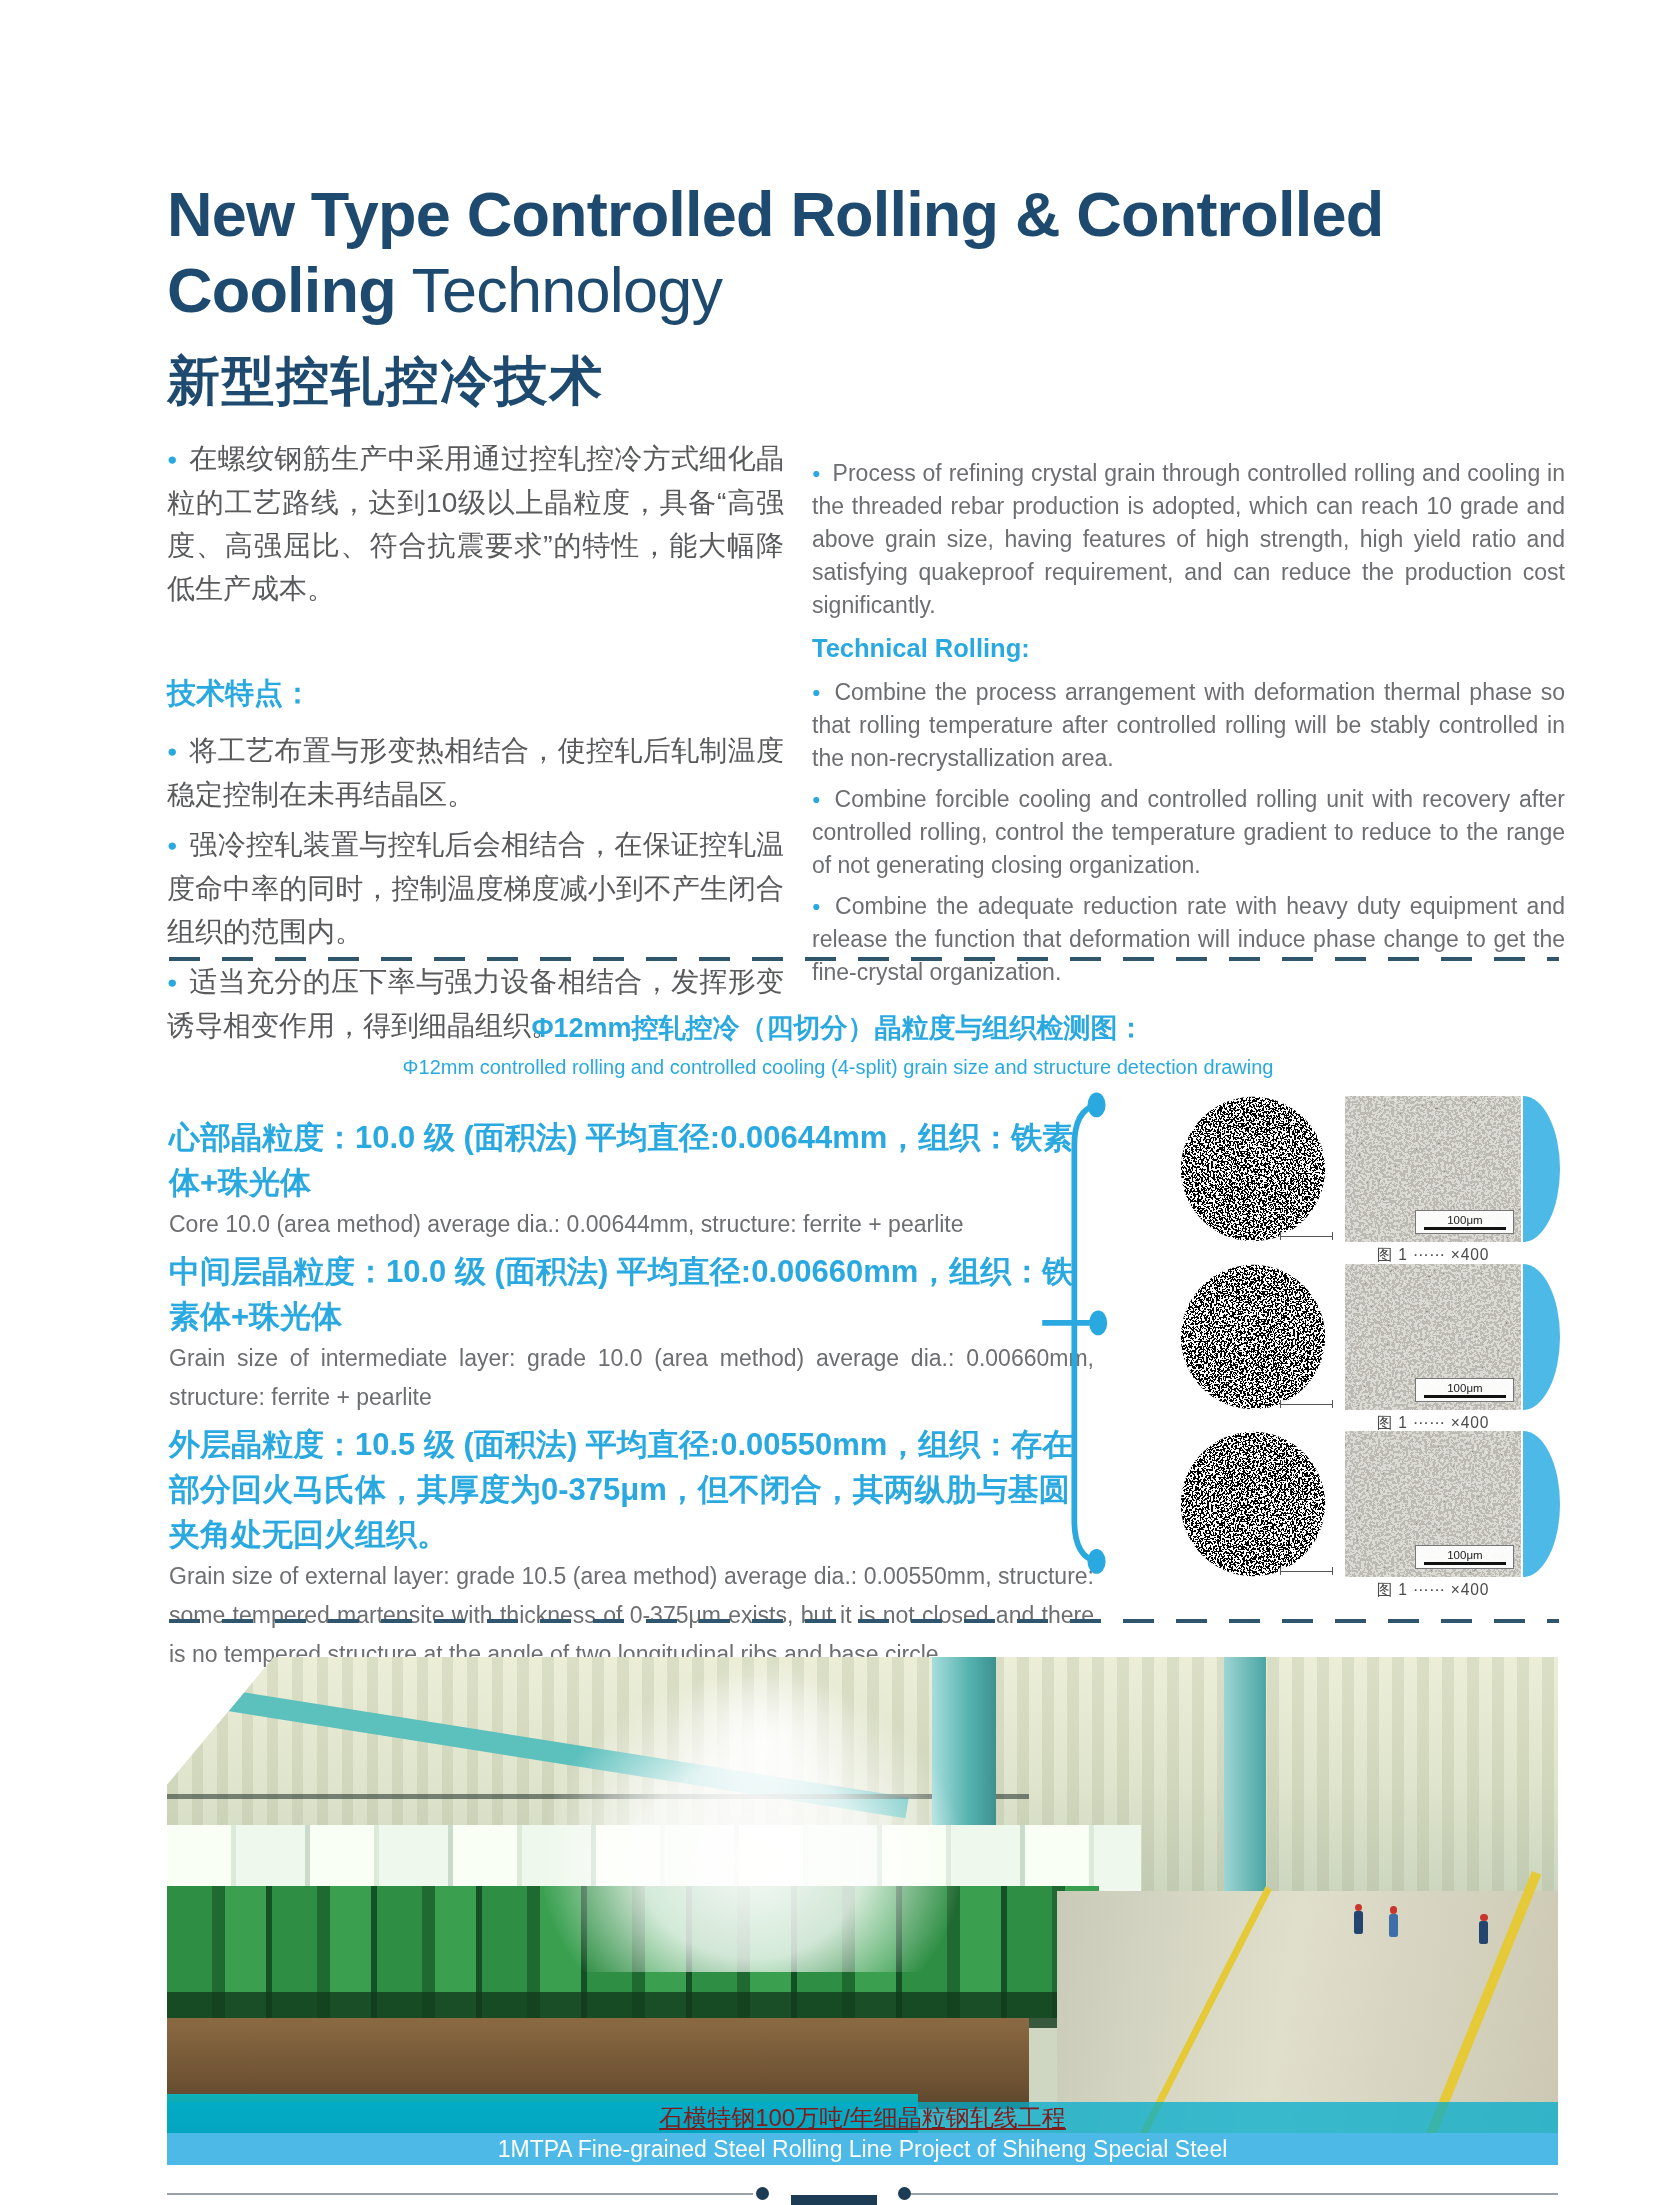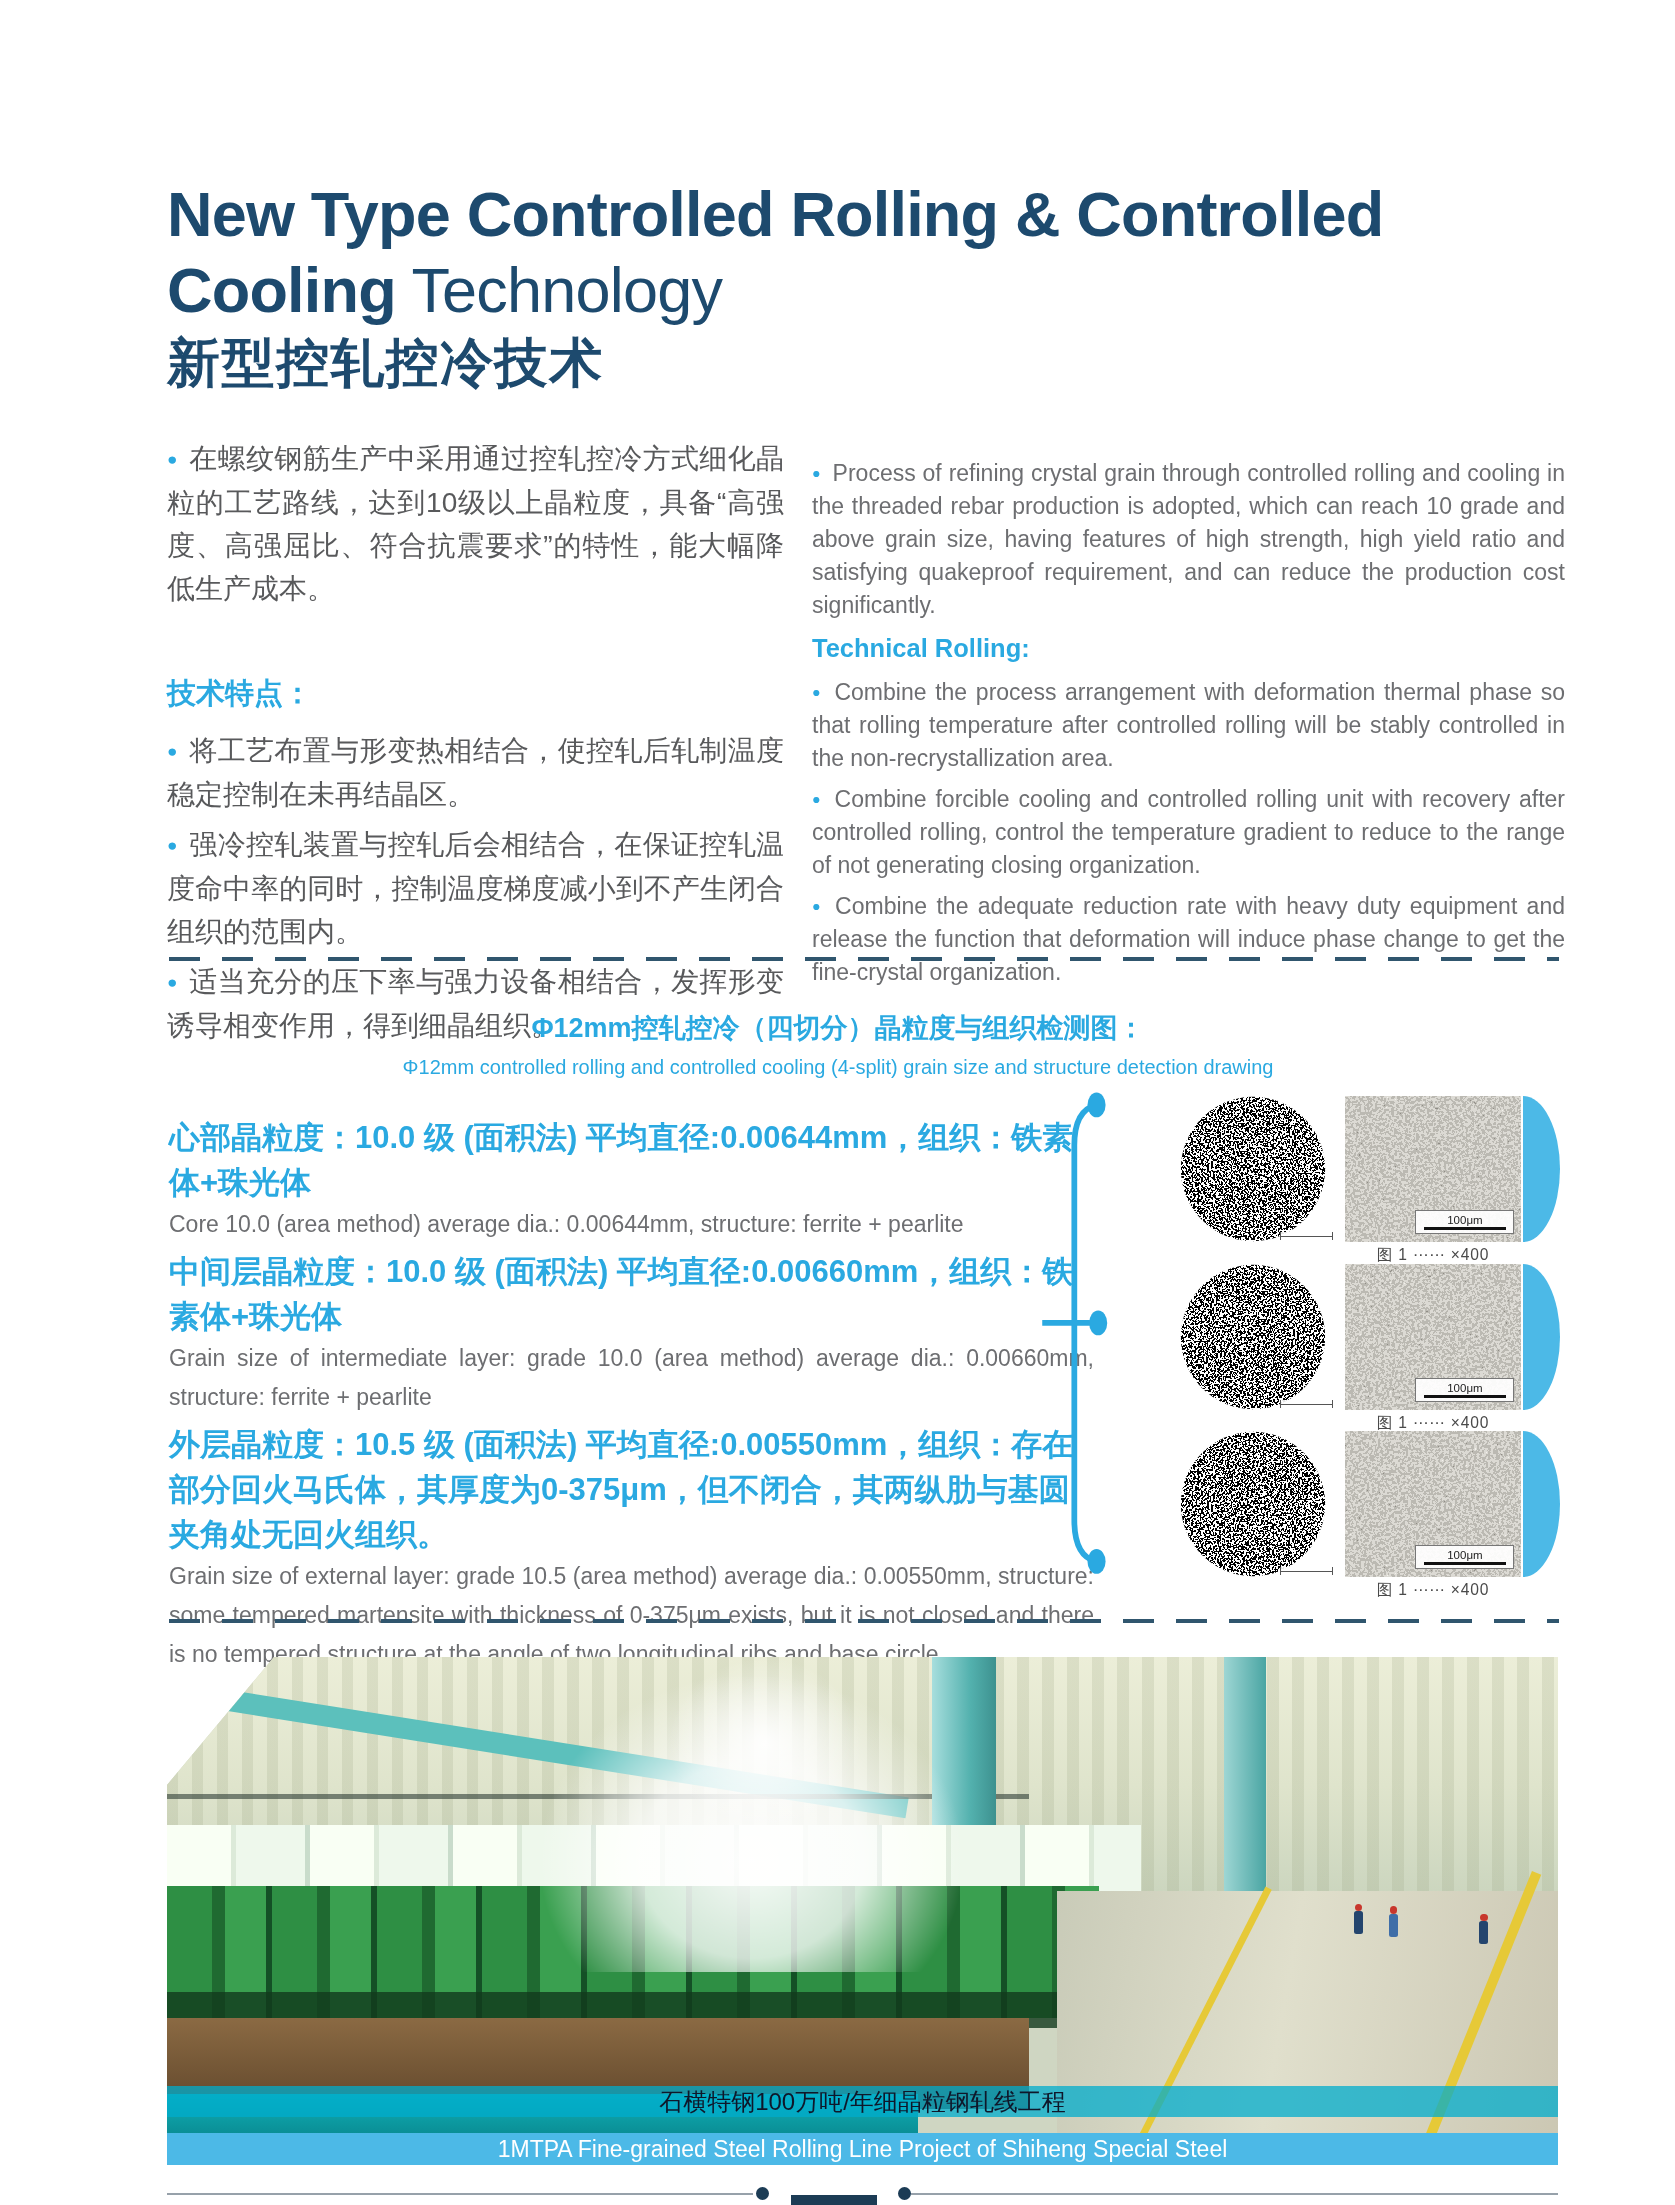--- a/index.html
+++ b/index.html
@@ -8,21 +8,21 @@
     --footer-navy:#1c3c55;
   }
   html,body{margin:0;padding:0;background:#ffffff;}
   .page{position:relative;width:1676px;height:2205px;background:#fff;overflow:hidden;
         font-family:"Liberation Sans", sans-serif;}
 
   
   .title-block{position:absolute;left:167px;top:176px;width:1398px;color:var(--navy);}
   .title-en{font-size:63px;line-height:76px;font-weight:700;letter-spacing:-0.8px;margin:0;}
   .title-en .light{font-weight:400;}
-  .title-zh{font-size:53px;font-weight:700;letter-spacing:1.6px;}
+  .title-zh{font-size:53px;font-weight:700;margin-top:18px;letter-spacing:1.6px;}
 
   
   .col-left{position:absolute;left:167px;top:437px;width:617px;}
   .col-right{position:absolute;left:812px;top:445px;width:753px;margin-top:12px;}
   p.body-zh{font-size:28px;line-height:43px;color:var(--gray-zh);margin:0 0 8.2px 0;text-align:justify;}
   p.body-en{font-size:23px;line-height:33px;color:var(--gray-en);margin:0 0 11.5px 0;text-align:justify;}
   .bullet{color:var(--azure);font-size:0.62em;vertical-align:0.18em;margin-right:11.5px;}
   h3.sec-zh{color:var(--azure);font-size:29px;font-weight:700;margin:64px 0 15px 0;}
   h3.sec-en{color:var(--azure);font-size:25.5px;font-weight:700;margin:5px 0 13px 0;}
   .col-left p.feat{margin-bottom:7.4px;}
@@ -85,22 +85,22 @@
   .ph-yline1{right:6%;top:40%;width:10px;height:70%;background:#e6c937;transform:rotate(22deg);}
   .ph-yline2{right:26%;top:42%;width:7.4px;height:66%;background:#e6c937;transform:rotate(27deg);}
   .ph-steam{left:27%;top:4%;width:30%;height:58%;
      background:radial-gradient(ellipse at 50% 62%,rgba(255,255,255,.96) 0%,rgba(255,255,255,.78) 38%,rgba(255,255,255,0) 72%);}
   .ph-steam2{left:36%;top:0;width:14%;height:34%;
      background:radial-gradient(ellipse at 50% 50%,rgba(255,255,255,.9) 0%,rgba(255,255,255,0) 70%);}
   .ph-cyan{left:0;width:54%;top:86%;height:8%;background:linear-gradient(180deg,#10b2b9,#0a8d94);}
   .ph-worker{width:9px;height:23px;background:#24456e;border-radius:2.5px;}
   .ph-worker::before{content:"";position:absolute;left:0.8px;top:-7.4px;width:7.4px;height:7.4px;border-radius:50%;background:#c8372d;}
   .ph-w1{right:14%;top:50%;} .ph-w2{right:11.5%;top:50.5%;background:#3f6ea8;} .ph-w3{right:5%;top:52%;}
-  .photo-band-zh{left:0;right:0;bottom:48px;height:31px;background:rgba(0,172,204,.75);
-     display:flex;align-items:center;justify-content:center;color:#0f172a;font-size:24px;}
+  .photo-band-zh{left:0;right:0;bottom:32px;height:31px;background:rgba(0,172,204,.75);
+     display:flex;align-items:center;justify-content:center;color:#7f1d1d;font-size:24px;text-decoration:underline;}
   .photo-band-en{left:0;right:0;bottom:0;height:32px;background:var(--azure-light);
      display:flex;align-items:center;justify-content:center;color:#fff;font-size:23px;}
 
   
   .footer-line{position:absolute;top:2193px;height:1.6px;background:#97a1aa;}
   .fl-left{left:167px;width:586px;} .fl-right{left:911px;width:647px;}
   .footer-dot{position:absolute;top:2187px;width:13px;height:13px;border-radius:50%;background:var(--footer-navy);}
   .fd-1{left:756px;} .fd-2{left:898px;}
   .footer-tab{position:absolute;left:791px;top:2195px;width:86px;height:10px;background:var(--footer-navy);}
 </style>

